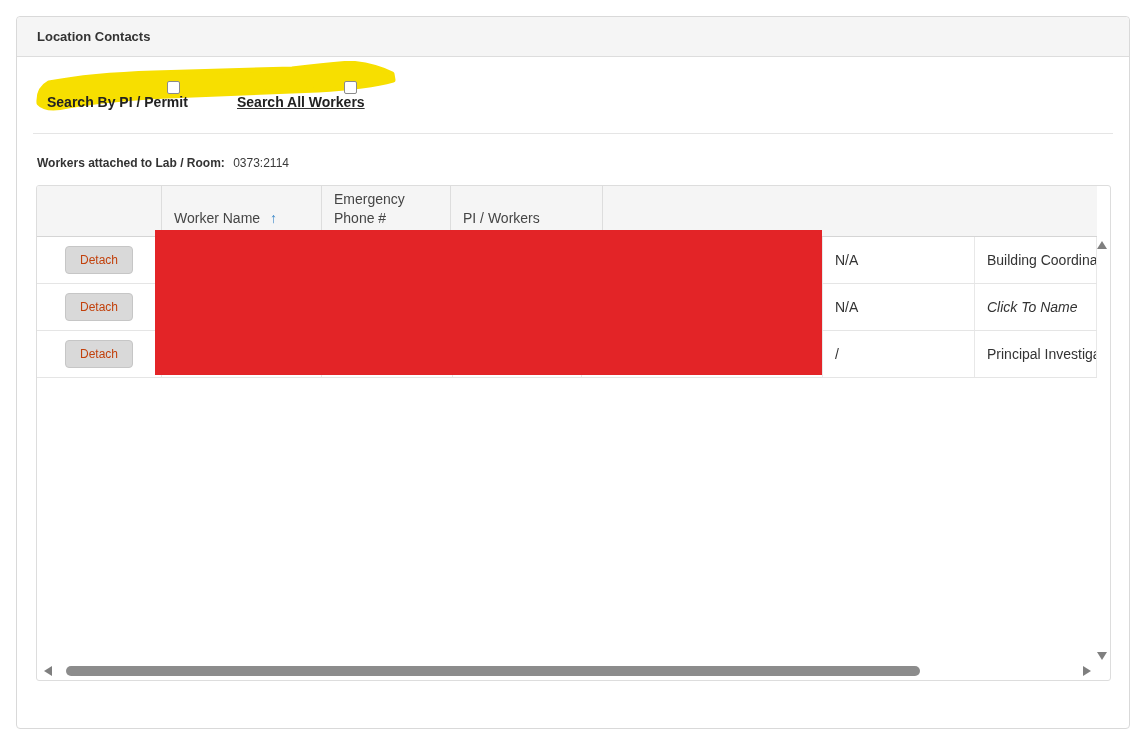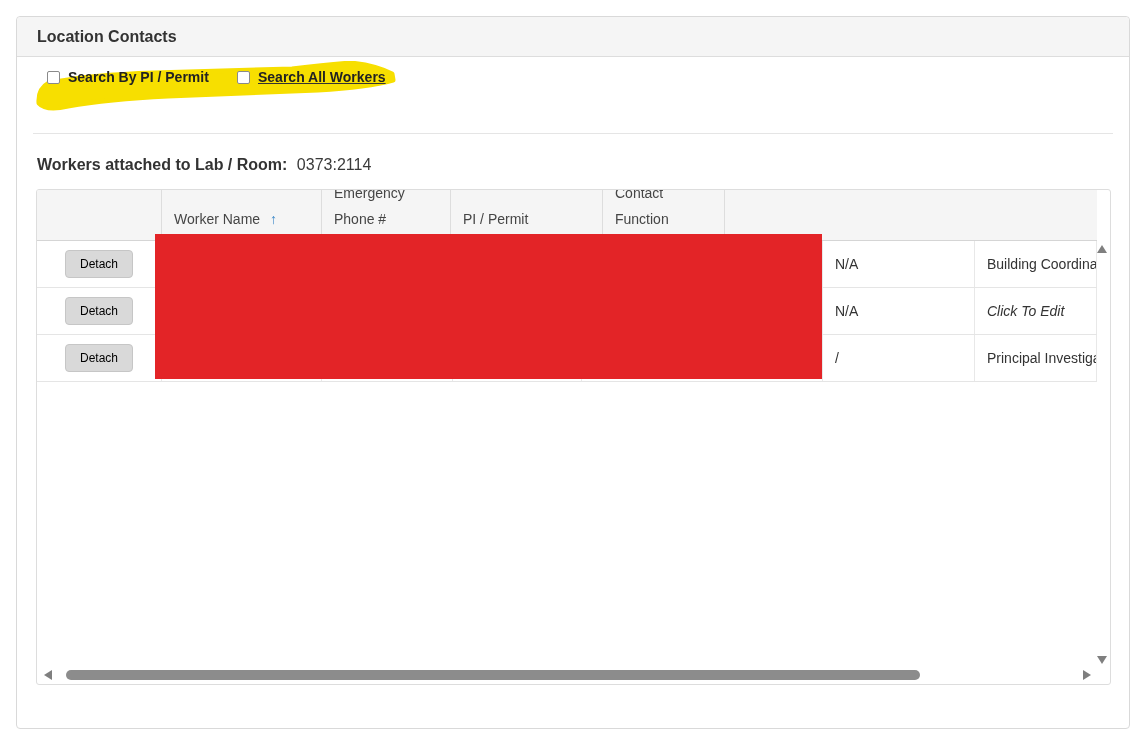--- a/index.html
+++ b/index.html
@@ -18,66 +18,66 @@
     --text-header:#454545;
   }
   *{margin:0;padding:0;box-sizing:border-box;}
   html,body{width:1146px;height:745px;background:#ffffff;
     font-family:"Liberation Sans", sans-serif; color:var(--text-dark);}
   .panel{position:absolute;left:16px;top:16px;width:1114px;height:713px;
     background:#fff;border:1px solid #d9d9d9;border-radius:4px;}
   .panel-header{height:40px;background:var(--panel-header-bg);
     border-bottom:1px solid var(--border-gray);border-radius:4px 4px 0 0;
     display:flex;align-items:center;padding-left:20px;}
-  .panel-title{font-size:16px;font-weight:bold;color:var(--text-dark);}
+  .panel-title{font-size:13px;font-weight:bold;color:var(--text-dark);}
   .panel-body{position:relative;height:671px;}
 
   
   .search-row{position:relative;height:76px;}
   .highlight-svg{position:absolute;left:19px;top:4px;width:362px;height:50px;z-index:0;}
-  .cb-label{position:absolute;top:12px;display:inline-flex;align-items:center;
-    z-index:1;cursor:pointer;}
+  .cb-label{position:absolute;top:24px;display:inline-flex;align-items:flex-end;
+    z-index:1;cursor:pointer;flex-direction:column;}
   .cb-label.first{left:30px;}
   .cb-label.second{left:220px;text-decoration:underline;}
   .cb-box{width:13px;height:13px;background:#fff;border:1px solid #8a8a8a;
     border-radius:2px;display:inline-block;margin-right:8px;flex:0 0 auto;}
   .cb-text{font-size:14px;font-weight:bold;color:#222;white-space:nowrap;}
 
   .divider{border:none;border-top:1px solid var(--light-border);margin:0 16px;}
 
-  .section-heading{margin:22px 0 0 20px;font-size:16px;}
+  .section-heading{margin:22px 0 0 20px;font-size:12px;}
   .section-heading .bold{font-weight:bold;color:var(--text-dark);}
   .section-heading .room{font-weight:normal;color:#3a3a3a;margin-left:5px;}
 
   
   .table-wrap{position:relative;margin:15px 0 0 19px;width:1075px;height:496px;
     border:1px solid var(--border-gray);border-radius:3px;background:#fff;overflow:hidden;}
   .thead{display:flex;height:51px;width:1060px;background:var(--table-header-bg);
     border-bottom:1px solid #d5d5d5;}
   .th{display:flex;align-items:flex-end;padding:0 12px 8px 12px;
     border-right:1px solid var(--border-gray);font-size:14px;color:var(--text-header);
-    line-height:26px;overflow:hidden;white-space:normal;}
+    line-height:19px;overflow:hidden;white-space:normal;}
   .sort-arrow{color:var(--sort-arrow-blue);margin-left:10px;font-size:14px;}
   .trow{display:flex;height:47px;width:1060px;border-bottom:1px solid var(--light-border);
     align-items:center;background:#fff;}
   .td{height:100%;display:flex;align-items:center;padding:0 12px;
     border-right:1px solid #e8e8e8;font-size:14px;color:var(--text-dark);
     overflow:hidden;white-space:nowrap;}
   .td.action{justify-content:center;}
   .italic{font-style:italic;}
   .c-action{width:125px;flex:0 0 125px;}
   .c-name{width:160px;flex:0 0 160px;text-align:right;}
   .c-cphone{width:131px;flex:0 0 131px;}
   .c-ephone{width:129px;flex:0 0 129px;}
   .c-email{width:241px;flex:0 0 241px;}
   .c-pi{width:152px;flex:0 0 152px;}
   .c-func{width:122px;flex:0 0 122px;}
 
   .detach-btn{background:var(--button-bg);border:1px solid var(--button-border);
-    border-radius:4px;font-size:12px;color:#000000;padding:6px 14px;
+    border-radius:4px;font-size:12px;color:#c2410c;padding:6px 14px;
     font-family:"Liberation Sans", sans-serif;cursor:pointer;}
 
   .redaction{position:absolute;left:118px;top:44px;width:667px;height:145px;
     background:var(--redaction-red);z-index:3;}
 
   
   .tri{position:absolute;width:0;height:0;}
   .tri-up{border-left:5px solid transparent;border-right:5px solid transparent;
     border-bottom:8px solid var(--arrow-gray);right:3px;top:55px;}
   .tri-down{border-left:5px solid transparent;border-right:5px solid transparent;
@@ -122,22 +122,21 @@
 
     <div class="table-wrap">
 
       <div class="thead">
         <div class="th c-action"></div>
         <div class="th c-name">
           <span>Worker Name</span>
           <span class="sort-arrow">↑</span>
         </div>
         <div class="th c-ephone">Emergency Phone #</div>
-        <div class="th c-pi">PI / Permit</div>
-        <div class="th c-func">Contact Function</div>
+        <div class="th c-pi">PI / Workers</div>
       </div>
 
       <div class="trow">
         <div class="td action c-action">
           <button class="detach-btn">Detach</button>
         </div>
         <div class="td c-name"></div>
         <div class="td c-cphone"></div>
         <div class="td c-ephone"></div>
         <div class="td c-email"></div>
@@ -147,21 +146,21 @@
 
       <div class="trow">
         <div class="td action c-action">
           <button class="detach-btn">Detach</button>
         </div>
         <div class="td c-name"></div>
         <div class="td c-cphone"></div>
         <div class="td c-ephone"></div>
         <div class="td c-email"></div>
         <div class="td c-pi">N/A</div>
-        <div class="td c-func italic">Click To Edit</div>
+        <div class="td c-func italic">Click To Name</div>
       </div>
 
       <div class="trow">
         <div class="td action c-action">
           <button class="detach-btn">Detach</button>
         </div>
         <div class="td c-name"></div>
         <div class="td c-cphone"></div>
         <div class="td c-ephone"></div>
         <div class="td c-email"></div>

